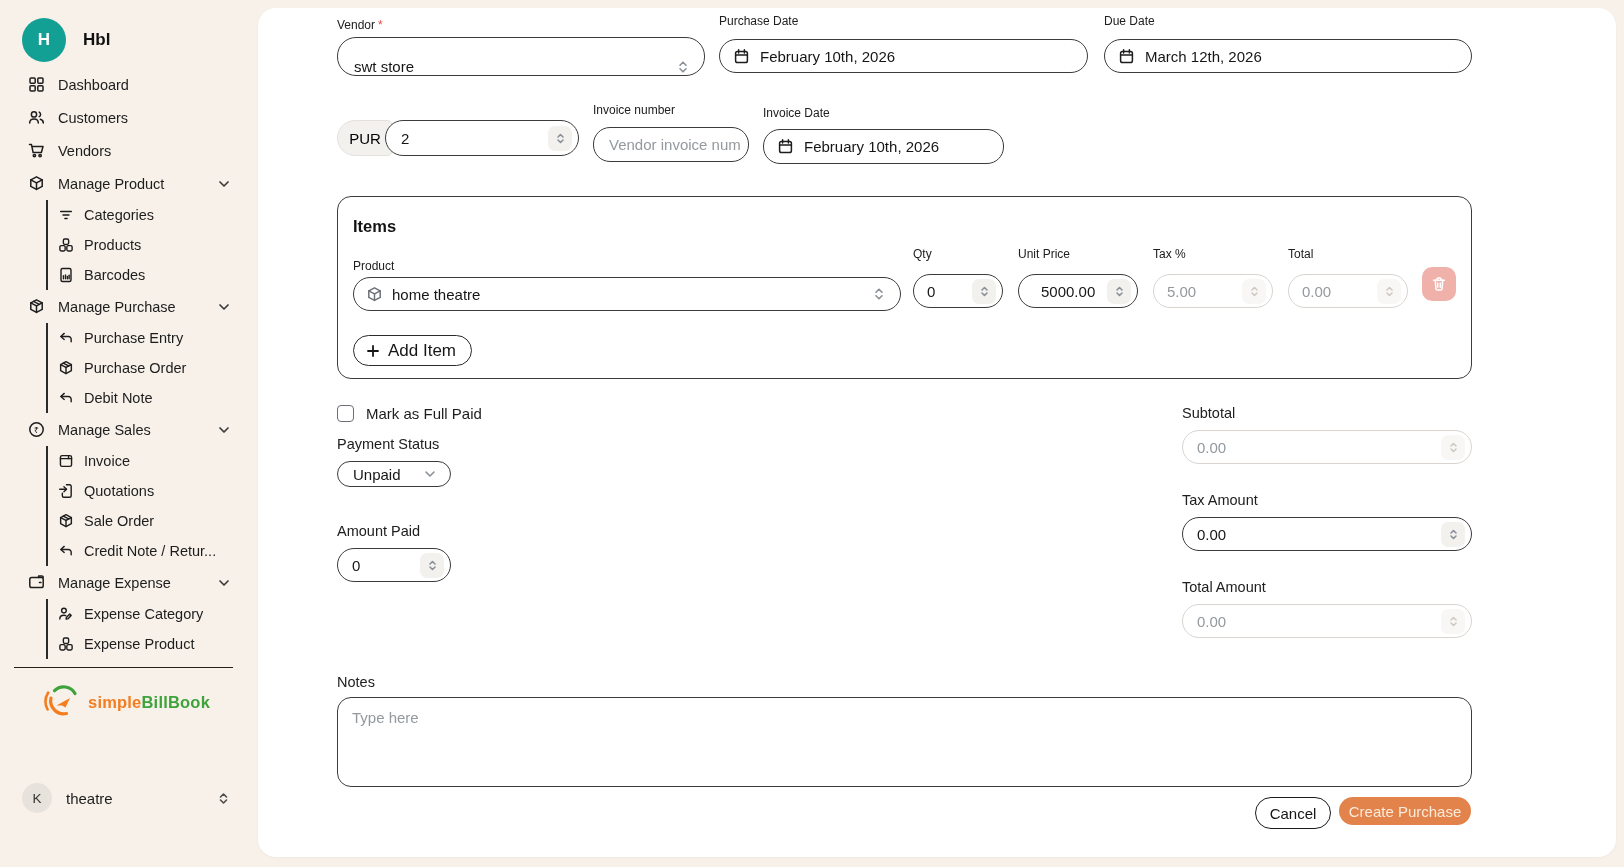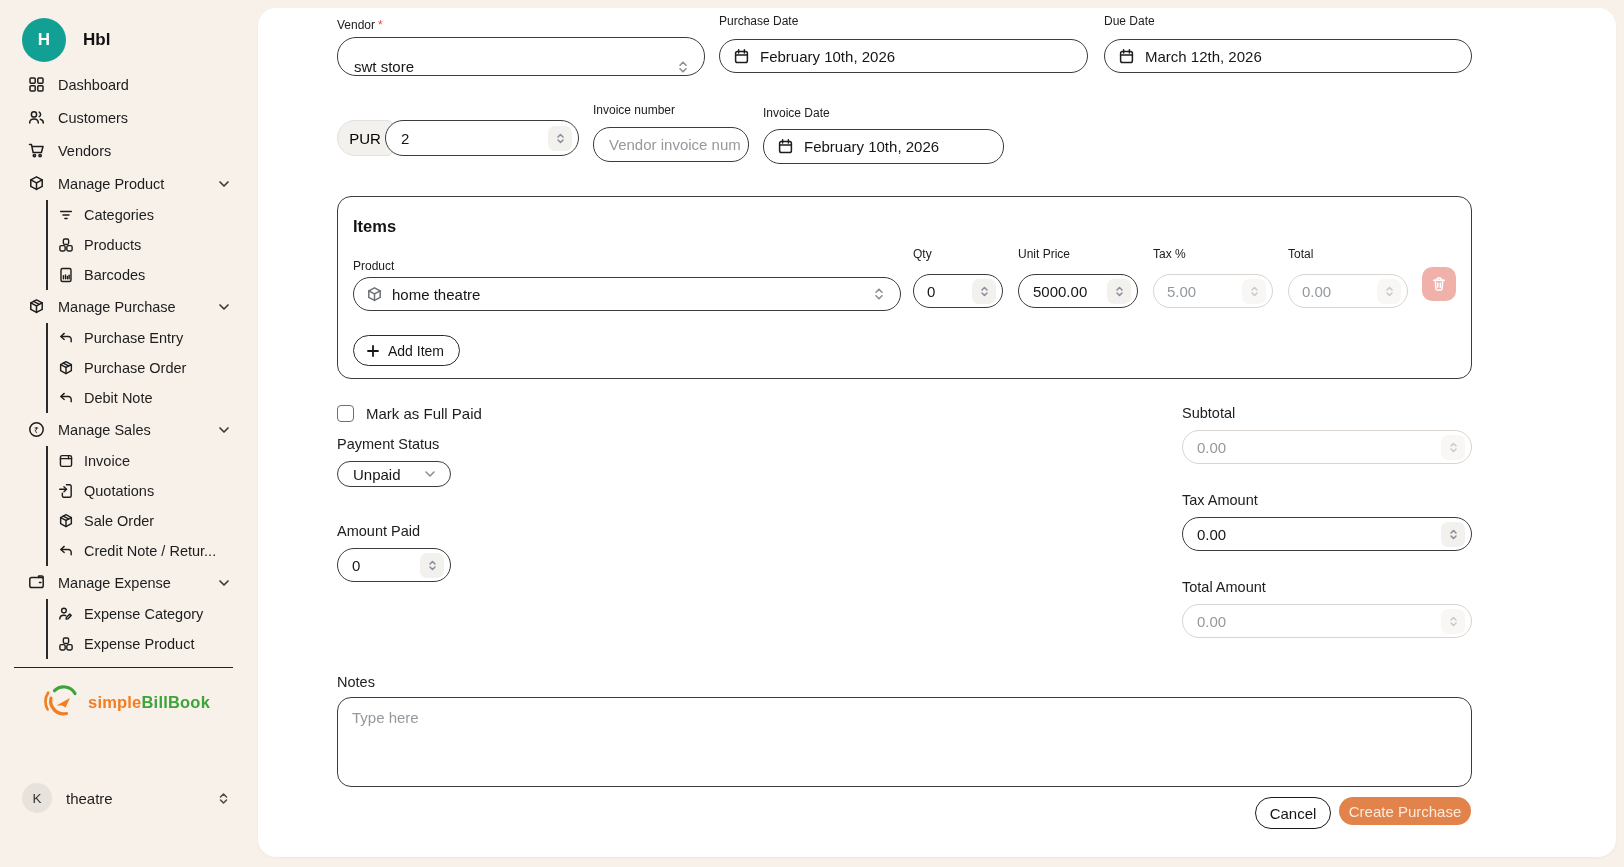--- a/index.html
+++ b/index.html
@@ -63,21 +63,21 @@
     border:1px solid #e4e0dc; border-radius:18px 6px 6px 18px; display:flex; align-items:center;
     justify-content:center; font-size:15px; color:#000000; }
 
   .items-card { left:79px; top:188px; width:1135px; height:183px; border:1.3px solid #3c3c3c; border-radius:14px; }
   .items-title { font-size:16.5px; font-weight:bold; color:#141414; }
   .box-icon { width:17px; height:17px; stroke:#6d7278; fill:none; stroke-width:1.5; stroke-linecap:round; stroke-linejoin:round; margin:0 9px 0 12px; flex-shrink:0; }
   .del-btn { left:1084px; top:70px; width:34px; height:34px; border-radius:10px; background:#f0b1ab;
     display:flex; align-items:center; justify-content:center; cursor:pointer; border:none; }
   .del-btn svg { width:16px; height:16px; stroke:#fff; fill:none; stroke-width:1.5; stroke-linecap:round; stroke-linejoin:round; }
   .add-btn { left:15px; top:138px; height:31px; padding:0 15px 0 12px; display:flex; align-items:center; gap:8px;
-    background:#fff; border:1.3px solid #2b2b2b; border-radius:16px; font-size:14px; cursor:pointer;
+    background:#fff; border:1.3px solid #2b2b2b; border-radius:16px; font-size:17px; cursor:pointer;
     font-family:"Liberation Sans",sans-serif; color:#161616; }
   .add-btn svg { width:14px; height:14px; stroke:#161616; stroke-width:1.8; stroke-linecap:round; }
 
   .checkbox { width:17px; height:17px; border:1.6px solid #6b7076; border-radius:4px; background:#fff; cursor:pointer; }
 
   .btn-cancel { left:997px; top:789px; width:76px; height:32px; border-radius:16px; background:#fff;
     border:1.4px solid #1b1b1b; font-size:15px; color:#141414; cursor:pointer; font-family:"Liberation Sans",sans-serif;
     display:flex; align-items:center; justify-content:center; }
   .btn-create { left:1081px; top:789px; width:132px; height:28px; border-radius:16px; background:#e2834b;
     border:none; font-size:15px; color:#fbeadb; cursor:pointer; font-family:"Liberation Sans",sans-serif;
@@ -379,21 +379,21 @@
       <div class="spin">
           <svg viewBox="0 0 13 13">
             <path d="M4 5L6.5 2.5 9 5"></path>
             <path d="M4 8l2.5 2.5L9 8"></path>
           </svg>
         </div>
     </div>
 
     <div class="abs lbl" style="left:680px; top:50px;">Unit Price</div>
     <div class="abs field" style="left:680px; top:77px; width:120px; height:34px;">
-      <input class="bare" style="margin-left: 14px; width: 60px;" value="5000.00">
+      <input class="bare" style="margin-left: 22px; width: 60px;" value="5000.00">
       <div class="spin">
           <svg viewBox="0 0 13 13">
             <path d="M4 5L6.5 2.5 9 5"></path>
             <path d="M4 8l2.5 2.5L9 8"></path>
           </svg>
         </div>
     </div>
 
     <div class="abs lbl" style="left:815px; top:50px;">Tax %</div>
     <div class="abs field disabled" style="left:815px; top:77px; width:120px; height:34px;">

